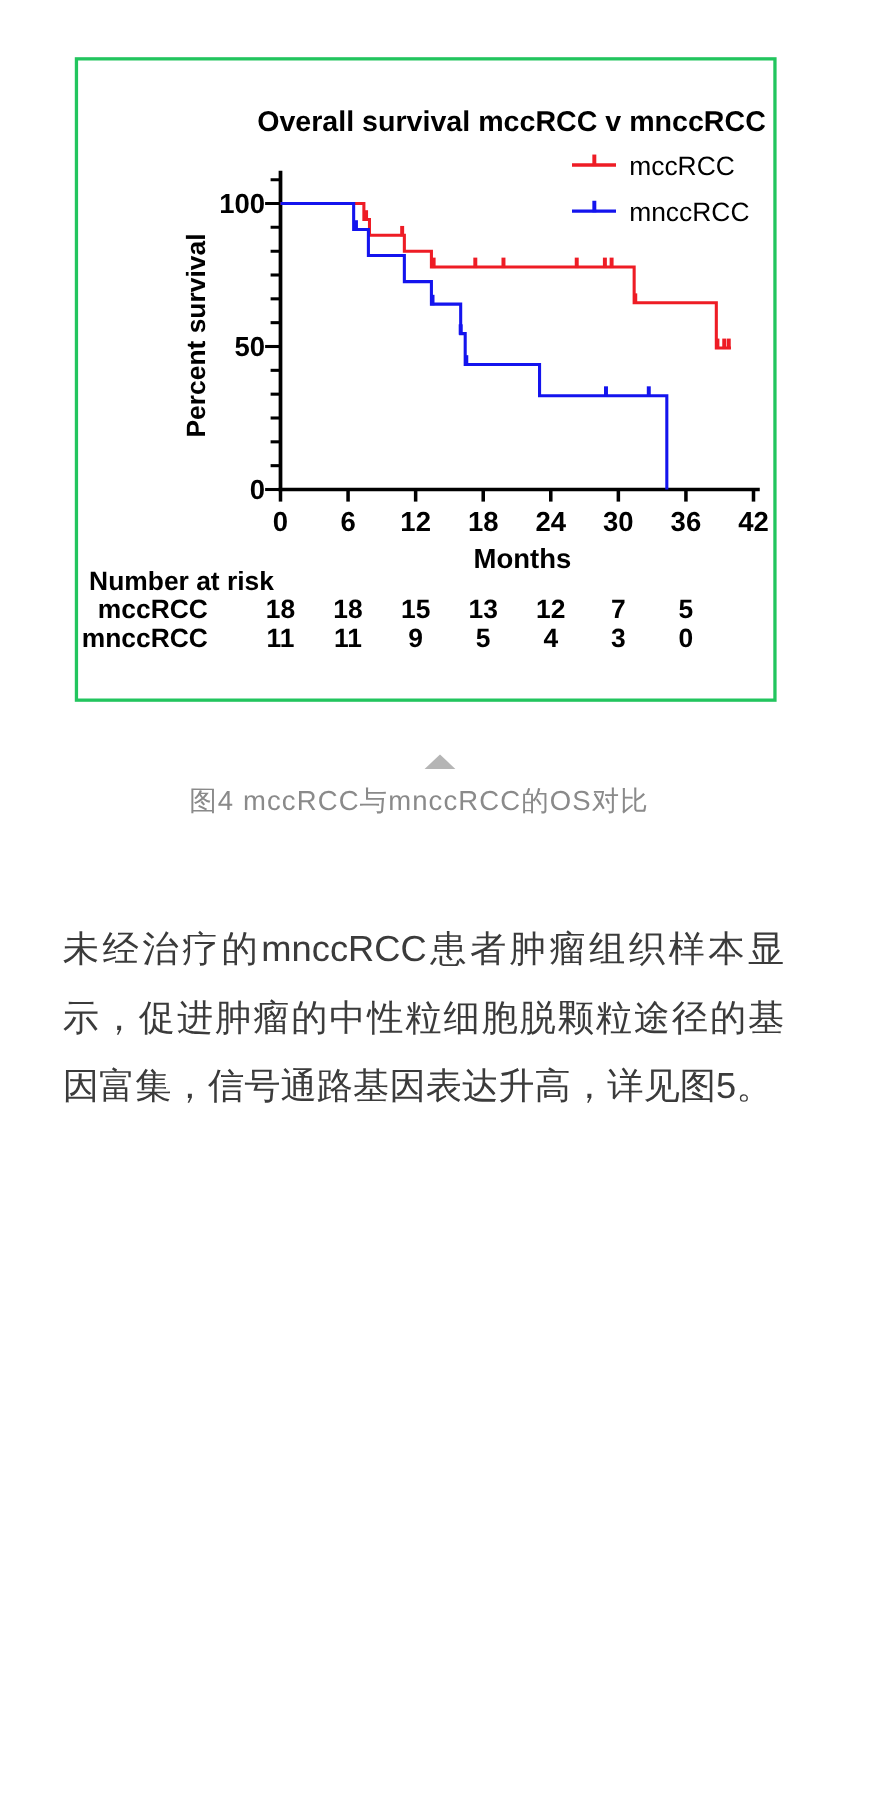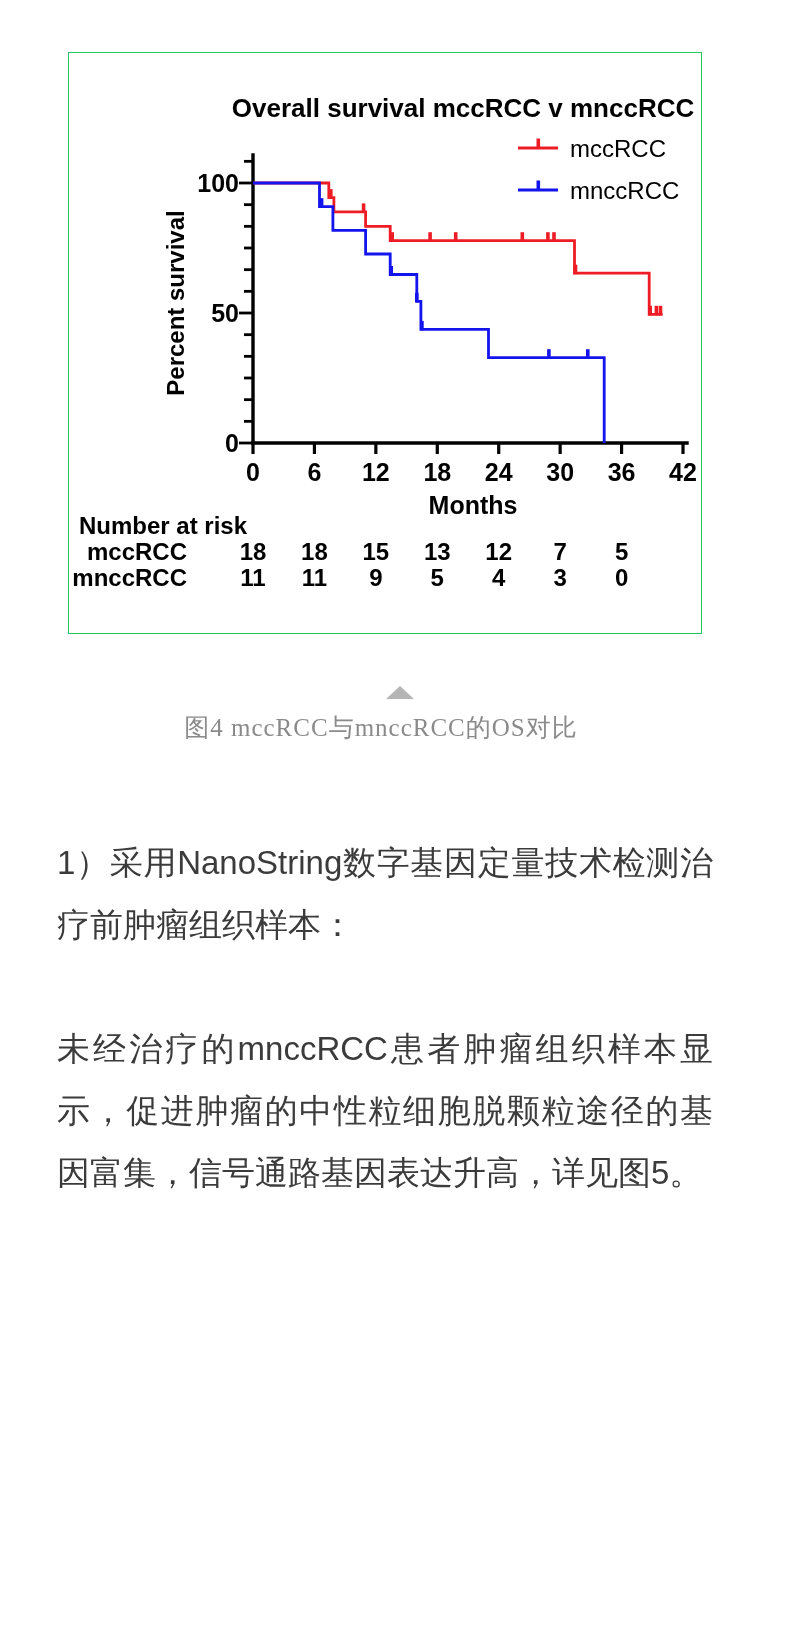--- a/index.html
+++ b/index.html
@@ -1,26 +1,26 @@
 <!DOCTYPE html>
 <html><head>
 <meta charset="utf-8">
 <style>
   html,body{margin:0;padding:0;background:#fff;}
   .page{position:relative;width:800px;height:1640px;background:#ffffff;overflow:hidden;
         font-family:"Liberation Sans","DejaVu Sans",sans-serif;}
   .figure-box{position:absolute;left:68px;top:52px;width:632px;height:580px;
-              border:1px solid #22c55e;background:#fff;box-sizing:content-box;}
+              border:3px solid #22c55e;background:#fff;box-sizing:content-box;}
   .figure-box svg{display:block;}
   svg text{font-family:"Liberation Sans","DejaVu Sans",sans-serif;}
   .collapse-arrow{position:absolute;left:386px;top:686px;width:0;height:0;
                   border-left:14px solid transparent;border-right:14px solid transparent;
                   border-bottom:13px solid #b5b5b5;cursor:pointer;}
   .figure-caption{position:absolute;left:0;top:711px;width:762px;text-align:center;
-                  font-size:25px;color:#8a8a8a;letter-spacing:1px;font-family:Liberation Serif, serif;}
+                  font-size:25px;color:#8a8a8a;letter-spacing:1px;}
   .article{position:absolute;left:57px;top:832px;width:656px;color:#3b3b3b;}
   .article h2{margin:0 0 18px 0;font-size:32px;line-height:46px;font-weight:bold;}
   .article p{margin:0 0 62px 0;font-size:33px;line-height:62px;text-align:justify;
              text-justify:inter-character;}
 </style>
 </head>
 <body>
 
 <div class="page">
 
@@ -108,17 +108,16 @@
         <text x="491.1428571428571" y="533" font-size="24" text-anchor="middle" font-weight="bold" fill="#000">3</text>
         <text x="552.5714285714286" y="533" font-size="24" text-anchor="middle" font-weight="bold" fill="#000">0</text>
       </svg>
   </div>
 
   <div class="collapse-arrow"></div>
 
   <div class="figure-caption">图4  mccRCC与mnccRCC的OS对比</div>
 
   <div class="article">
-    <p>1）采用NanoString数字基因定量技术检测治疗前肿瘤组织样本：</p>
     <p>未经治疗的mnccRCC患者肿瘤组织样本显示，促进肿瘤的中性粒细胞脱颗粒途径的基因富集，信号通路基因表达升高，详见图5。</p>
   </div>
 
 </div>
 
 </body></html>

